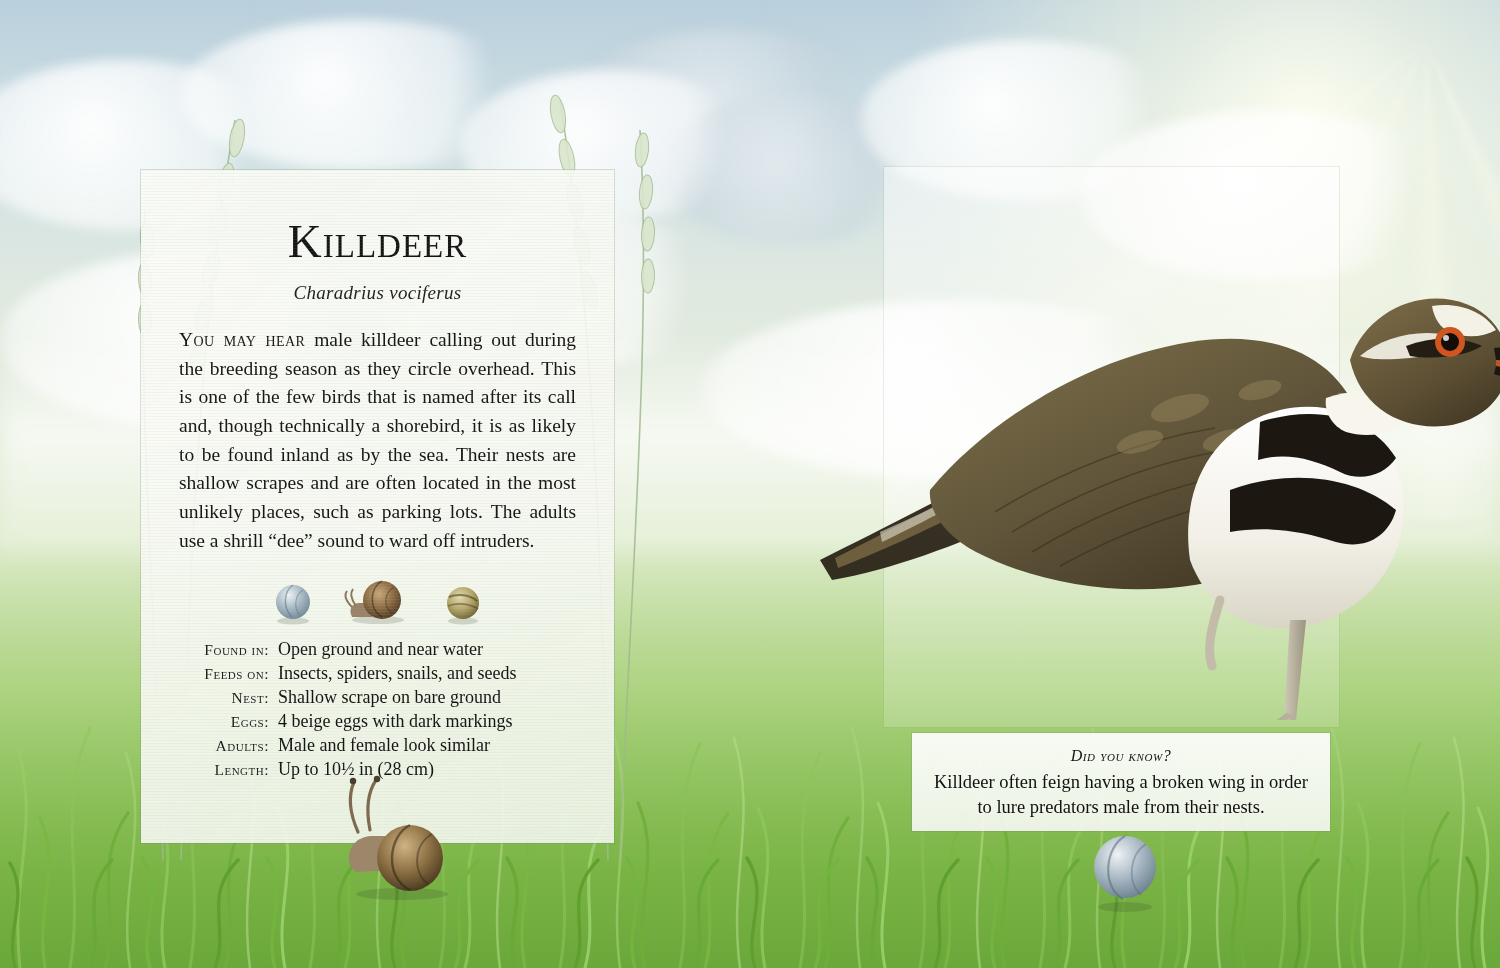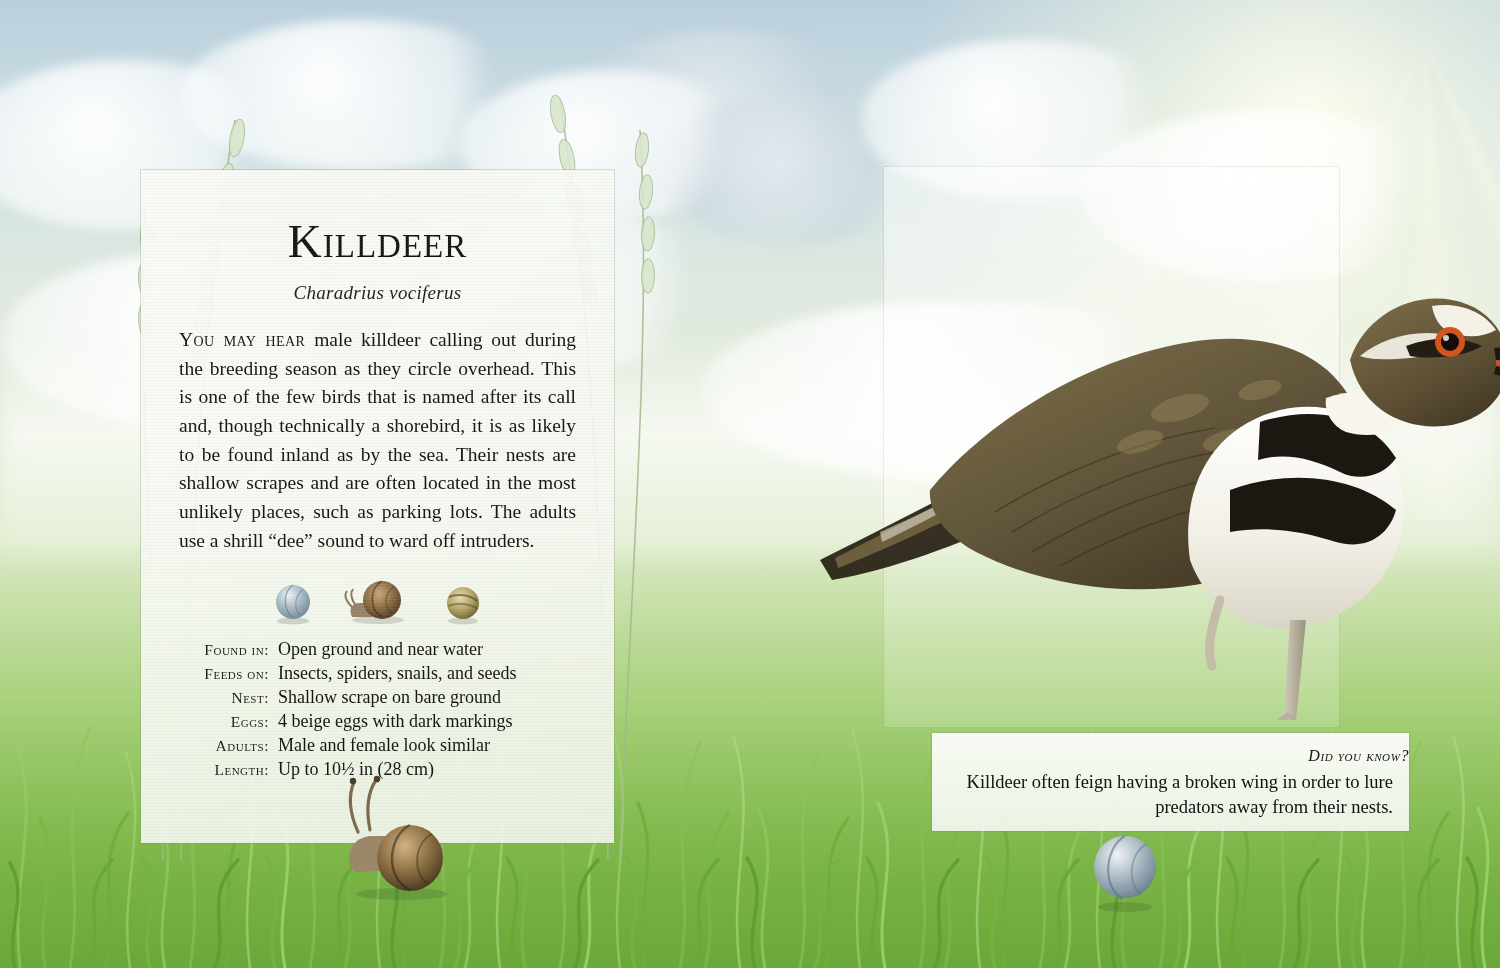--- a/index.html
+++ b/index.html
@@ -164,27 +164,27 @@
     top: 167px;
     width: 455px;
     height: 560px;
     background: linear-gradient(to bottom, rgba(255,255,255,0.50), rgba(255,255,255,0.18));
     box-shadow: 0 0 0 1px rgba(150,160,140,0.18);
   }
 
   
   .dyk {
     position: absolute;
-    left: 932px;
+    left: 912px;
     top: 733px;
-    width: 477px;
+    width: 418px;
     height: 98px;
     background: linear-gradient(to bottom, rgba(252,253,250,0.95), rgba(244,247,240,0.92));
     box-shadow: 0 0 0 1px rgba(120,130,110,0.25);
-    text-align: right;
+    text-align: center;
   }
   .dyk-title {
     font-variant: small-caps;
     font-style: italic;
     font-size: 16px;
     letter-spacing: 0.6px;
     color: #151515;
     margin-top: 14px;
   }
   .dyk-text {
@@ -518,21 +518,21 @@
     <path d="M736 200 C 764 202, 792 208, 812 214 C 786 214, 758 210, 736 206 Z" fill="#c0532a"></path>
 
     <path d="M530 460 L 524 560 L 536 560 L 546 460 Z" fill="url(#legGrey)"></path>
     <path d="M527 556 C 508 570, 494 580, 486 590" stroke="#b7b09c" stroke-width="6" fill="none" stroke-linecap="round"></path>
     <path d="M533 558 C 534 576, 536 588, 540 596" stroke="#b7b09c" stroke-width="6" fill="none" stroke-linecap="round"></path>
     <path d="M460 440 C 452 466, 446 488, 452 506" stroke="#c3bca8" stroke-width="9" fill="none" stroke-linecap="round"></path>
   </svg>
 
   <div class="dyk">
     <div class="dyk-title">Did you know?</div>
-    <div class="dyk-text">Killdeer often feign having a broken wing in order to lure predators away from their nests.</div>
+    <div class="dyk-text">Killdeer often feign having a broken wing in order to lure predators male from their nests.</div>
   </div>
 
   <svg class="snail-big" viewBox="0 0 120 130">
     <defs>
       <radialGradient id="bigSnail" cx="42%" cy="34%" r="72%">
         <stop offset="0%" stop-color="#cdb184"></stop>
         <stop offset="50%" stop-color="#8f7246"></stop>
         <stop offset="100%" stop-color="#463venue"></stop>
       </radialGradient>
       <radialGradient id="bigSnail2" cx="42%" cy="32%" r="74%">

